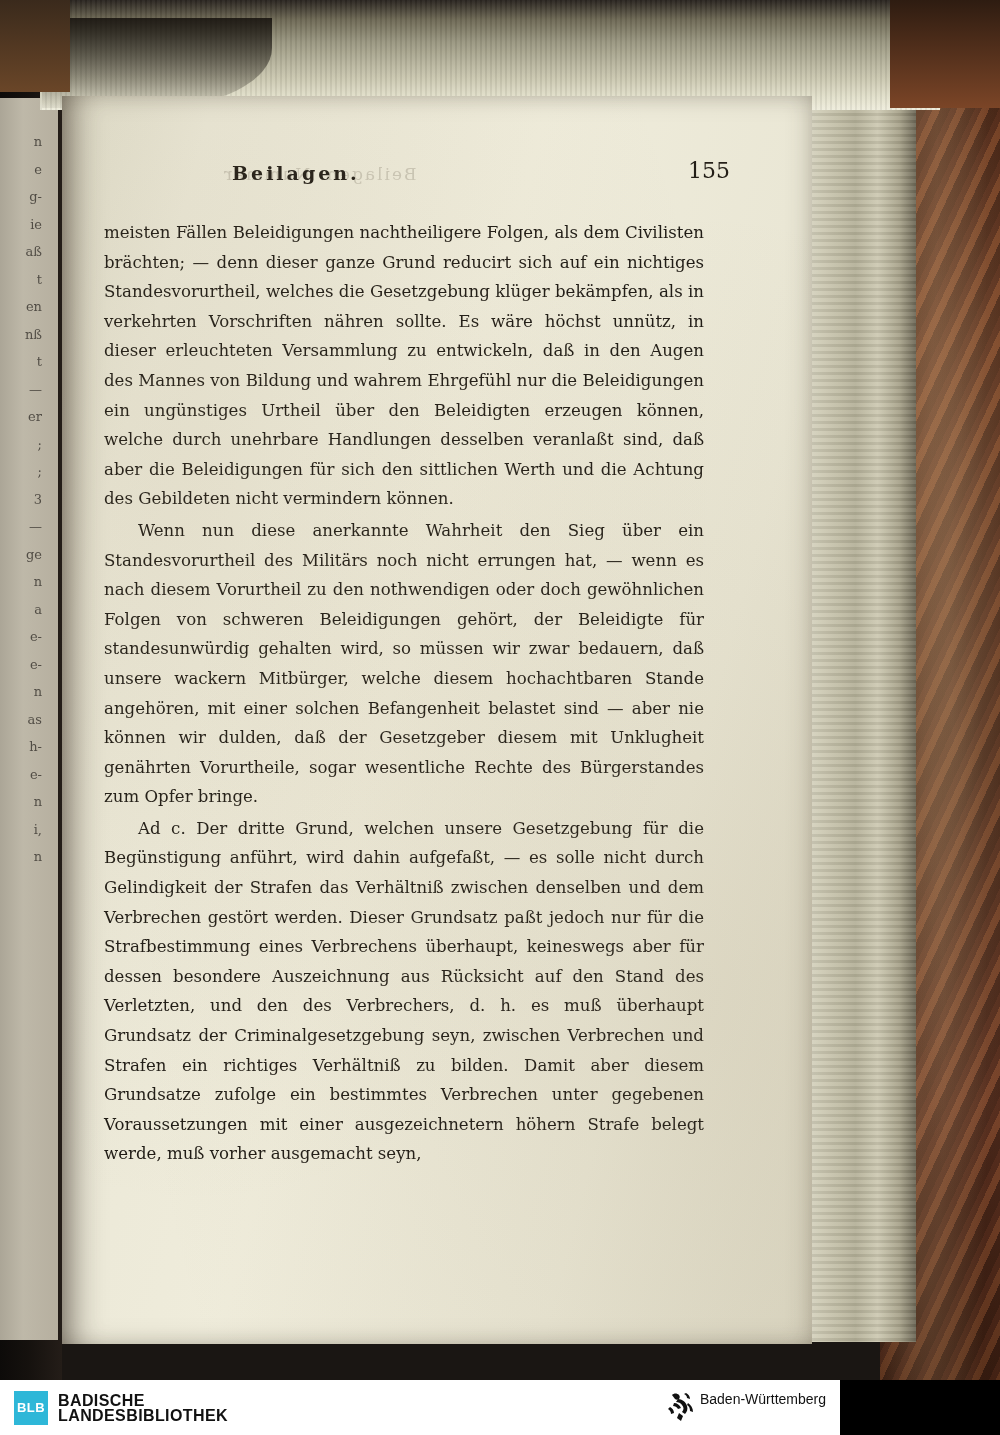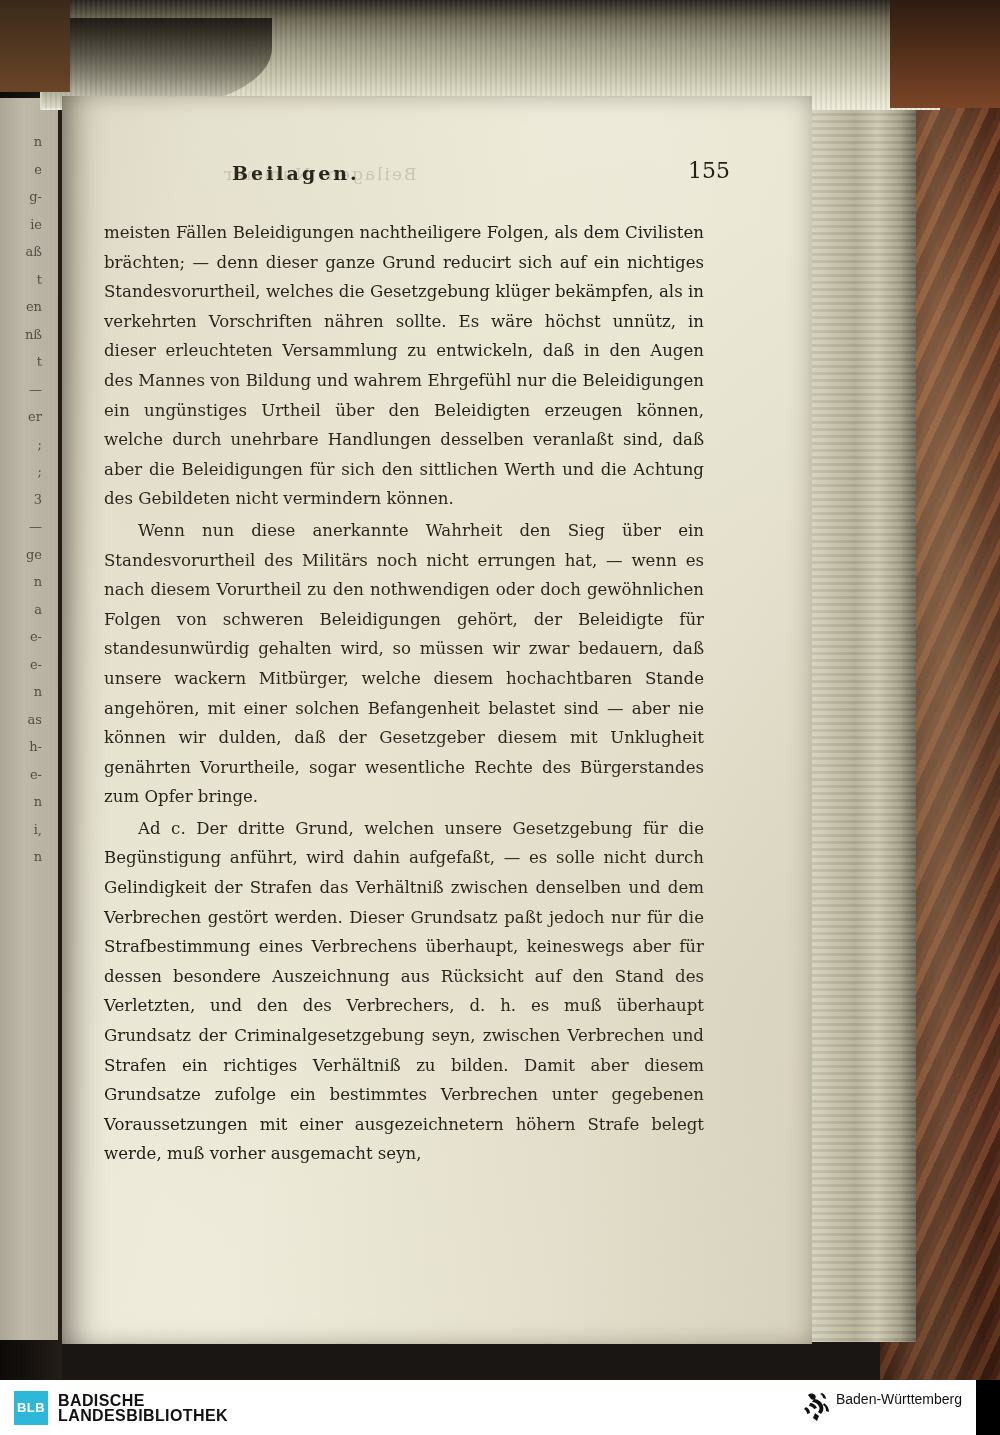--- a/index.html
+++ b/index.html
@@ -178,21 +178,21 @@
   .body-text p {
     margin: 0 0 0 0;
   }
   .body-text p + p { margin-top: 2px; }
   .indent { text-indent: 34px; }
 
   
   #footer {
     position: absolute;
     left: 0; top: 1380px;
-    width: 976px; height: 55px;
+    width: 840px; height: 55px;
     background: #ffffff;
     display: flex;
     align-items: center;
     justify-content: space-between;
     padding: 12px 14px;
     box-sizing: border-box;
   }
   .brand-left { display: flex; align-items: center; gap: 10px; }
   .blb-mark {
     width: 34px; height: 34px;

